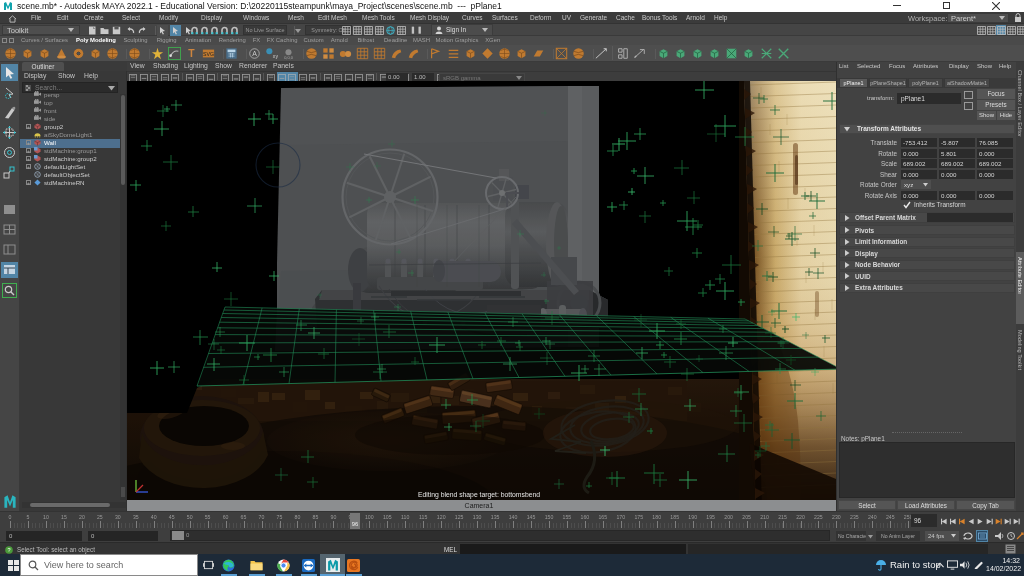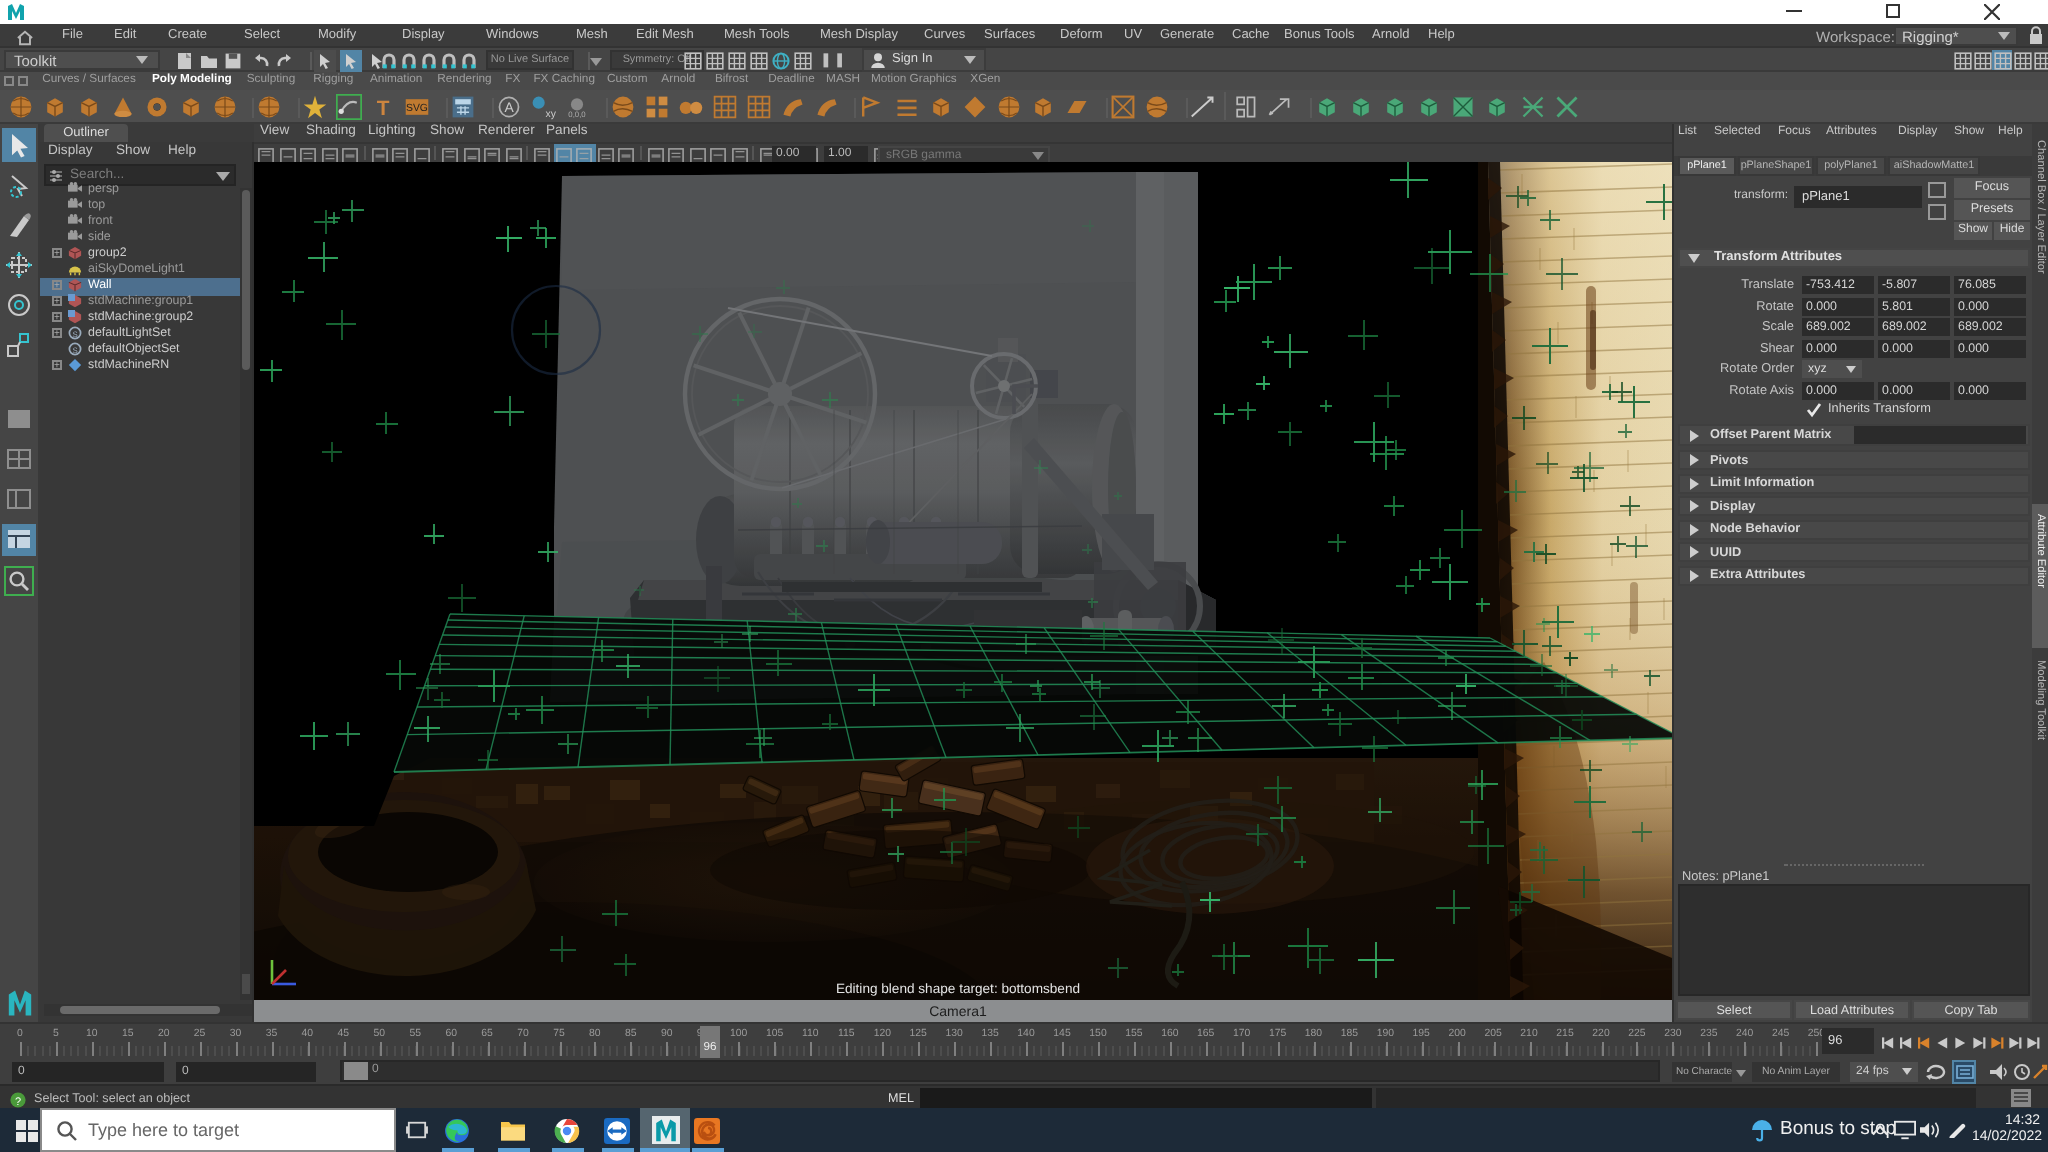--- a/index.html
+++ b/index.html
@@ -5,20 +5,21 @@
 html,body{width:1024px;height:576px;overflow:hidden;background:#000;}
 #root{position:relative;width:1024px;height:576px;background:#444;}
 .abs{position:absolute;}
 .sep{width:1px;height:9px;background:#5a5a5a;margin:0 3px;}
 </style></head><body>
 <div id="root">
     <div class="abs" style="left:0;top:0;width:1024px;height:12px;background:#ffffff;">
 <svg class="abs" style="left:3px;top:1px" width="10" height="10" viewBox="0 0 20 20">
         <path d="M2,18 L2,4 L6,2 L10,11 L14,2 L18,4 L18,18 L14,18 L14,9 L10,17 L6,9 L6,18 Z" fill="#11a3ad"></path>
       </svg>
+<div class="abs" style="left:17px;top:0px;font-size:8.5px;color:#111;line-height:12px;white-space:nowrap;">scene.mb* - Autodesk MAYA 2022.1 - Educational Version: D:\20220115steampunk\maya_Project\scenes\scene.mb &nbsp;---&nbsp; pPlane1</div>
 <div class="abs" style="left:893px;top:5px;width:8px;height:1px;background:#333;"></div>
 <div class="abs" style="left:943px;top:2px;width:7px;height:7px;border:1px solid #333;"></div>
 <svg class="abs" style="left:992px;top:2px" width="8" height="8">
         <path d="M0,0 L8,8 M8,0 L0,8" stroke="#333" stroke-width="1.1"></path>
       </svg>
 </div>
     <div class="abs" style="left:0;top:12px;width:1024px;height:12px;background:#3b3b3b;border-bottom:1px solid #333;">
       <svg class="abs" style="left:8px;top:3px" width="9" height="8" viewBox="0 0 10 9">
         <path d="M1,4.5 L5,1 L9,4.5 M2.2,4 V8 H7.8 V4" stroke="#b5b5b5" fill="none" stroke-width="1.1"></path>
       </svg>
@@ -36,21 +37,21 @@
       <div class="abs" style="left:462px;top:0;height:12px;line-height:12px;font-size:6.5px;color:#c9c9c9;white-space:nowrap;">Curves</div>
       <div class="abs" style="left:492px;top:0;height:12px;line-height:12px;font-size:6.5px;color:#c9c9c9;white-space:nowrap;">Surfaces</div>
       <div class="abs" style="left:530px;top:0;height:12px;line-height:12px;font-size:6.5px;color:#c9c9c9;white-space:nowrap;">Deform</div>
       <div class="abs" style="left:562px;top:0;height:12px;line-height:12px;font-size:6.5px;color:#c9c9c9;white-space:nowrap;">UV</div>
       <div class="abs" style="left:580px;top:0;height:12px;line-height:12px;font-size:6.5px;color:#c9c9c9;white-space:nowrap;">Generate</div>
       <div class="abs" style="left:616px;top:0;height:12px;line-height:12px;font-size:6.5px;color:#c9c9c9;white-space:nowrap;">Cache</div>
       <div class="abs" style="left:642px;top:0;height:12px;line-height:12px;font-size:6.5px;color:#c9c9c9;white-space:nowrap;">Bonus Tools</div>
       <div class="abs" style="left:686px;top:0;height:12px;line-height:12px;font-size:6.5px;color:#c9c9c9;white-space:nowrap;">Arnold</div>
       <div class="abs" style="left:714px;top:0;height:12px;line-height:12px;font-size:6.5px;color:#c9c9c9;white-space:nowrap;">Help</div>
       <div class="abs" style="left:908px;top:2px;font-size:7.5px;color:#b0b0b0;">Workspace:</div>
-<div class="abs" style="left:947px;top:1px;width:62px;height:10px;background:#4e4e4e;border:1px solid #3a3a3a;font-size:7.5px;color:#d0d0d0;padding-left:3px;line-height:9px;">Rigging*</div>
+<div class="abs" style="left:947px;top:1px;width:62px;height:10px;background:#4e4e4e;border:1px solid #3a3a3a;font-size:7.5px;color:#d0d0d0;padding-left:3px;line-height:9px;">Parent*</div>
 <svg class="abs" style="left:999px;top:4px" width="7" height="5">
         <path d="M0,0 h6 l-3,4 z" fill="#bbb"></path>
       </svg>
 <svg class="abs" style="left:1014px;top:1px" width="8" height="10" viewBox="0 0 8 10">
         <rect x="1" y="4" width="6" height="5" fill="#c9c9c9"></rect>
         <path d="M2,4 V2.6 a2 2 0 0 1 4 0 V4" stroke="#c9c9c9" fill="none"></path>
       </svg>
     </div>
     <div class="abs" style="left:0;top:24px;width:1024px;height:12px;background:#454545;border-bottom:1px solid #3a3a3a;">
       <div class="abs" style="left:2px;top:1px;width:78px;height:10px;background:#4e4e4e;border:1px solid #3a3a3a;font-size:7.5px;color:#ccc;line-height:9px;padding-left:4px;">Toolkit</div>
@@ -1516,21 +1517,21 @@
         <rect x="0" y="0" width="5" height="5" fill="#e8e8e8"></rect>
         <rect x="6" y="0" width="5" height="5" fill="#e8e8e8"></rect>
         <rect x="0" y="6" width="5" height="5" fill="#e8e8e8"></rect>
         <rect x="6" y="6" width="5" height="5" fill="#e8e8e8"></rect>
       </svg>
       <div class="abs" style="left:20px;top:0px;width:178px;height:22px;background:#ffffff;border:1px solid #8a8a8a;"></div>
       <svg class="abs" style="left:28px;top:6px" width="11" height="11">
         <circle cx="4.5" cy="4.5" r="3.3" fill="none" stroke="#555" stroke-width="1.2"></circle>
         <path d="M7,7 L10,10" stroke="#555" stroke-width="1.2"></path>
       </svg>
-      <div class="abs" style="left:44px;top:5.5px;font-size:9px;color:#666;">Type here to target</div>
+      <div class="abs" style="left:44px;top:5.5px;font-size:9px;color:#666;">View here to search</div>
       <svg class="abs" style="left:203px;top:6px" width="11" height="10" viewBox="0 0 12 11">
         <rect x="1.5" y="1.5" width="9" height="8" fill="none" stroke="#d8d8d8" stroke-width="1"></rect>
         <rect x="0" y="3.5" width="1.2" height="4" fill="#d8d8d8"></rect>
         <rect x="10.8" y="3.5" width="1.2" height="4" fill="#d8d8d8"></rect>
       </svg>
       <svg class="abs" style="left:222px;top:5px" width="13" height="13" viewBox="0 0 24 24">
 <circle cx="12" cy="12" r="11" fill="#2a6fdb"></circle>
 <path d="M2,12 a10 10 0 0 1 20 -1 q0,5 -6,5 q-4,0 -4,-3 q-5,8 2,9 a11 11 0 0 1 -12,-10" fill="#35c75a"></path>
 <path d="M4,8 a10 8 0 0 1 17,3 q0,4 -5,4 q-4,0 -3.5,-3.5 q-8,-1 -8.5,-3.5" fill="#2ab3e8" opacity="0.85"></path>
       </svg>
@@ -1562,21 +1563,21 @@
       <div class="abs" style="left:221px;top:20px;width:16px;height:2px;background:#5a9fd4;"></div>
       <div class="abs" style="left:249px;top:20px;width:16px;height:2px;background:#5a9fd4;"></div>
       <div class="abs" style="left:276px;top:20px;width:16px;height:2px;background:#5a9fd4;"></div>
       <div class="abs" style="left:301px;top:20px;width:16px;height:2px;background:#5a9fd4;"></div>
       <div class="abs" style="left:320px;top:20px;width:25px;height:2px;background:#5a9fd4;"></div>
       <div class="abs" style="left:346px;top:20px;width:16px;height:2px;background:#5a9fd4;"></div>
       <svg class="abs" style="left:875px;top:5px" width="12" height="12" viewBox="0 0 12 12">
         <path d="M1,6 a5 5 0 0 1 10 0 z" fill="#4ab0e8"></path>
         <path d="M6,6 v4 a1.2 1.2 0 0 1 -2.4,0" stroke="#4ab0e8" fill="none" stroke-width="1.1"></path>
       </svg>
-      <div class="abs" style="left:890px;top:5px;font-size:9.5px;color:#f0f0f0;">Bonus to stop</div>
+      <div class="abs" style="left:890px;top:5px;font-size:9.5px;color:#f0f0f0;">Rain to stop</div>
       <svg class="abs" style="left:936px;top:8px" width="8" height="6" viewBox="0 0 9 6">
         <path d="M0.5,5.5 L4.5,1 L8.5,5.5" stroke="#e8e8e8" fill="none" stroke-width="1.2"></path>
       </svg>
       <svg class="abs" style="left:947px;top:6px" width="11" height="10" viewBox="0 0 12 10">
         <rect x="0.5" y="0.5" width="11" height="7" fill="none" stroke="#e8e8e8" stroke-width="1"></rect>
         <path d="M4,9.5 h4" stroke="#e8e8e8" stroke-width="1"></path>
       </svg>
       <svg class="abs" style="left:960px;top:6px" width="10" height="10" viewBox="0 0 11 10">
         <polygon points="0,3.5 2.5,3.5 5,1 5,9 2.5,6.5 0,6.5" fill="#e8e8e8"></polygon>
         <path d="M6.5,2.5 q2,2.5 0,5 M8.5,1 q3,4 0,8" stroke="#e8e8e8" fill="none" stroke-width="0.9"></path>

